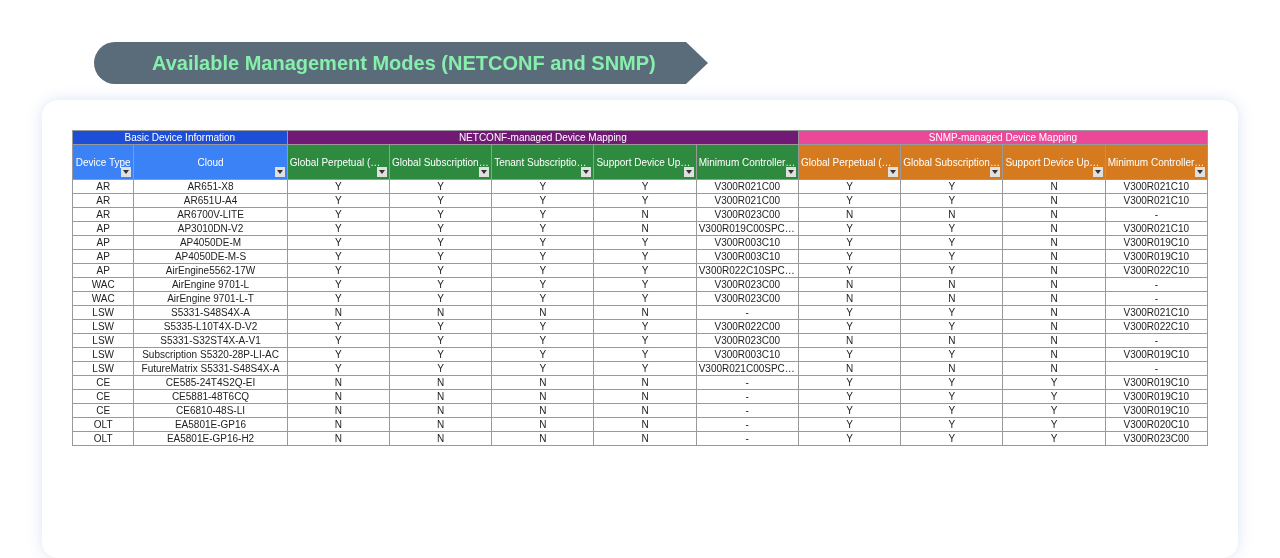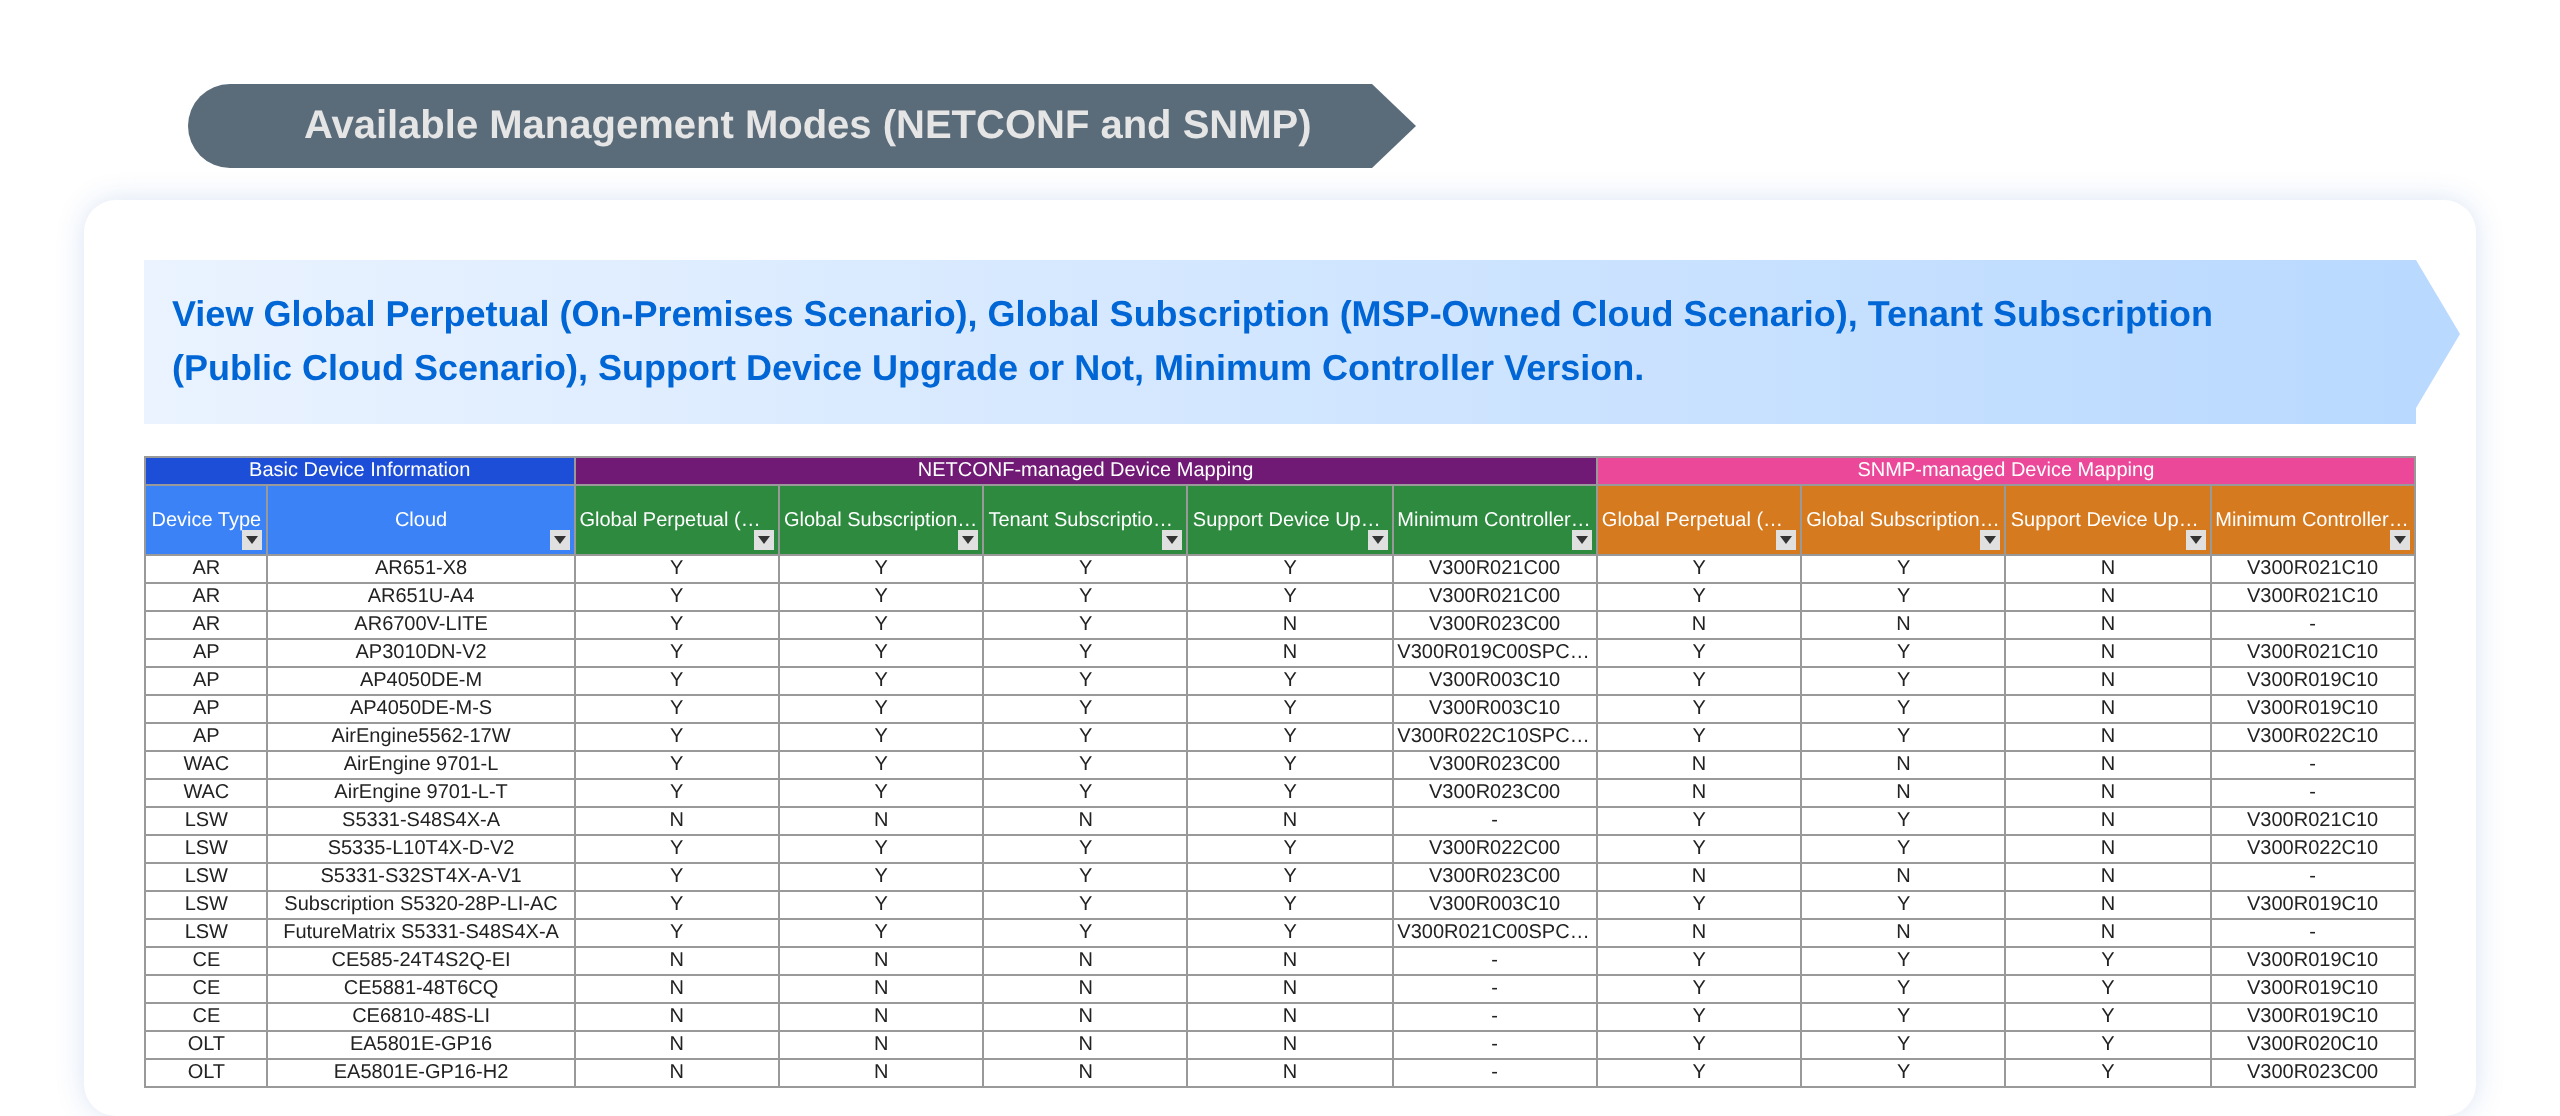--- a/index.html
+++ b/index.html
@@ -1,18 +1,18 @@
 <!DOCTYPE html>
 <html><head>
 <meta charset="utf-8">
 <style>
 body{margin:0;font-family:Arial,Helvetica,sans-serif;background:#fff;font-size:11px;color:#222}
 .wrap{width:1280px;height:558px;position:relative;box-sizing:border-box}
 .title-banner{position:absolute;left:122px;top:42px;display:flex;align-items:stretch;height:42px}
-.banner-left{background:#5a6b7a;color:#e5e5e5;font-size:20px;font-weight:bold;display:flex;align-items:center;padding:0 30px;position:relative}
+.banner-left{background:#5a6b7a;color:#86efac;font-size:20px;font-weight:bold;display:flex;align-items:center;padding:0 30px;position:relative}
 .banner-left::before{content:'';position:absolute;left:-28px;top:0;width:28px;height:42px;background:#5a6b7a;border-radius:22px 0 0 22px}
 .banner-right{width:0;height:0;border-top:21px solid transparent;border-bottom:21px solid transparent;border-left:22px solid #5a6b7a}
 .card{position:absolute;left:42px;right:42px;top:100px;bottom:0;background:#fff;border-radius:16px;box-shadow:0 0 15px rgba(0,80,180,0.15);padding:30px 30px 10px 30px;box-sizing:border-box}
 .blue-callout{position:relative;background:linear-gradient(90deg,#eaf3ff 0%,#b9d9ff 100%);padding:14px 40px 14px 14px;margin-bottom:16px}
 .blue-callout::after{content:'';position:absolute;right:-22px;top:0;width:0;height:0;border-top:37px solid transparent;border-bottom:37px solid transparent;border-left:22px solid #b9d9ff}
 .blue-callout span{color:#0066d6;font-size:18px;font-weight:bold;line-height:1.5}
 table{border-collapse:collapse;width:100%;table-layout:fixed}
 th,td{border:1px solid #999;padding:1px 2px;text-align:center;font-size:10px;white-space:nowrap;overflow:hidden;text-overflow:ellipsis}
 th{color:#fff;font-weight:normal}
 th.grp-basic{background:#1d4ed8}
@@ -32,23 +32,20 @@
 <body>
 
 <div class="wrap">
   <div class="title-banner">
     <div class="banner-left">
         <span>Available Management Modes (NETCONF and SNMP)</span>
       </div>
     <div class="banner-right"></div>
   </div>
   <div class="card">
-    <div class="blue-callout">
-      <span>View Global Perpetual (On-Premises Scenario), Global Subscription (MSP-Owned Cloud Scenario), Tenant Subscription (Public Cloud Scenario), Support Device Upgrade or Not, Minimum Controller Version.</span>
-    </div>
     <table>
       <colgroup>
         <col class="c-type">
           <col class="c-model">
         <col class="c-net">
           <col class="c-net">
           <col class="c-net">
           <col class="c-net">
           <col class="c-net">
         <col class="c-snmp">

